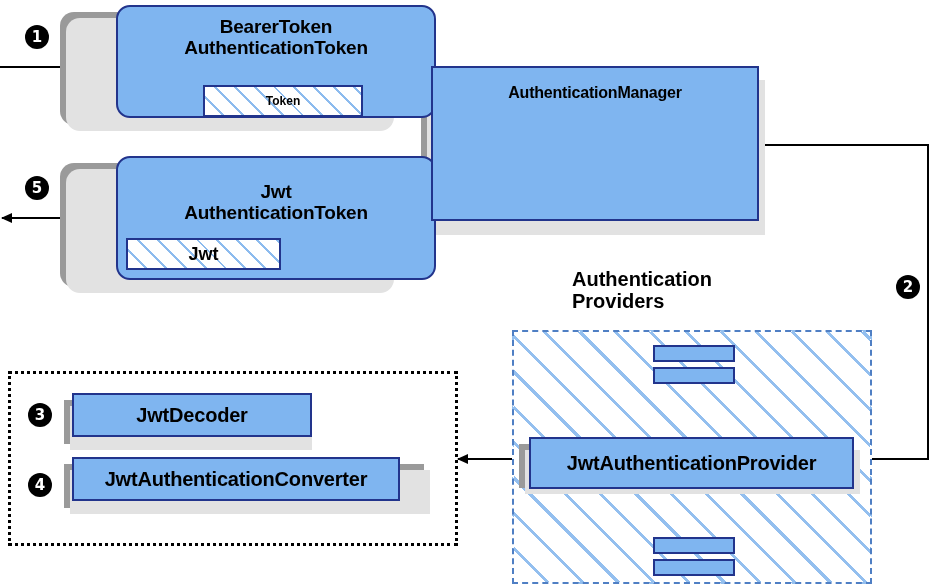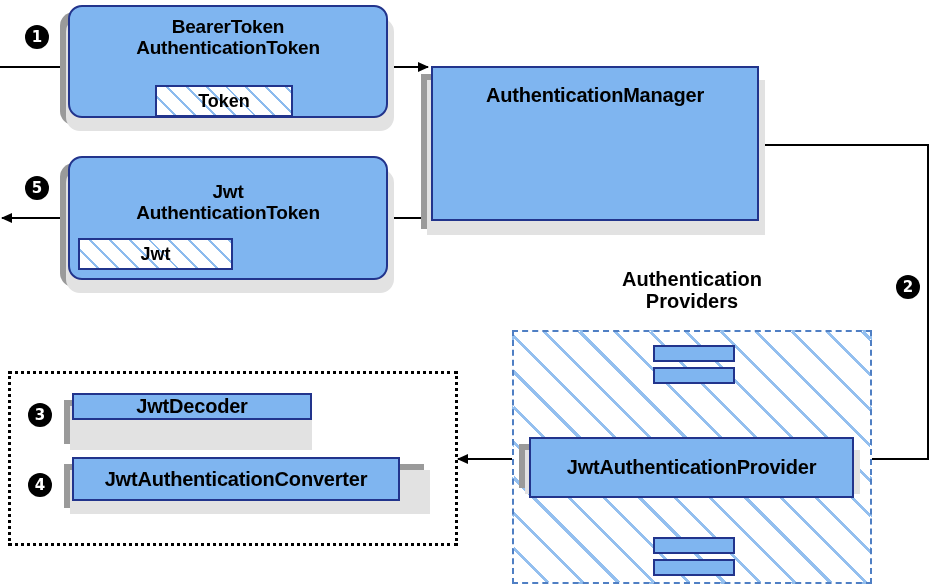--- a/index.html
+++ b/index.html
@@ -24,21 +24,21 @@
     box-sizing:border-box;
     background:#7fb5f0;
     border:2px solid #22348c;
     display:flex;
     flex-direction:column;
     align-items:center;
     color:#000;
     font-weight:bold;
     z-index:5;
   }
-  .node.rounded{border-radius:14px;}
+  .node.rounded{border-radius:14px;margin-left:48px;}
   .node-title{
     text-align:center;
     line-height:1.12;
     white-space:pre-line;
     letter-spacing:-0.2px;
   }
   
   .shadow{
     position:absolute;
     box-sizing:border-box;
@@ -79,21 +79,21 @@
         rgba(120,175,235,.8) 22px,
         rgba(120,175,235,.8) 25px);
     background-color:#ffffff;
   }
   .region.dotted{
     border:3px dotted #000000;
     background:transparent;
   }
   .region-label{
     position:absolute;
-    text-align:center;
+    text-align:left;
     font-weight:bold;
     color:#000;
     line-height:1.12;
     white-space:pre-line;
     z-index:6;
   }
 
   
   .badge{
     position:absolute;
@@ -159,52 +159,52 @@
   <div class="region-label" style="left:572px;top:268px;width:240px;font-size:20px;">Authentication
 Providers</div>
 
   <div class="region dotted" style="left:8px;top:371px;width:450px;height:175px;"></div>
 
   <div class="shadow rounded s1" style="left:60px;top:12px;width:328px;height:113px;"></div>
   <div class="shadow rounded s2" style="left:66px;top:18px;width:328px;height:113px;"></div>
   <div class="node rounded" style="left:68px;top:5px;width:320px;height:113px;padding-top:9px;">
     <div class="node-title" style="font-size:19px;">BearerToken
 AuthenticationToken</div>
-    <div class="slot" style="position:absolute;left:85px;top:78px;width:138px;height:32px;font-size:18px;">Token</div>
+    <div class="slot" style="position:absolute;left:85px;top:78px;width:160px;height:32px;font-size:12px;">Token</div>
   </div>
 
   <div class="shadow rounded s1" style="left:60px;top:163px;width:328px;height:124px;"></div>
   <div class="shadow rounded s2" style="left:66px;top:169px;width:328px;height:124px;"></div>
   <div class="node rounded" style="left:68px;top:156px;width:320px;height:124px;padding-top:23px;">
     <div class="node-title" style="font-size:19px;">Jwt
 AuthenticationToken</div>
     <div class="slot" style="position:absolute;left:8px;top:80px;width:155px;height:32px;font-size:18px;">Jwt</div>
   </div>
 
   <div class="shadow s1" style="left:421px;top:74px;width:338px;height:155px;"></div>
   <div class="shadow s2" style="left:427px;top:80px;width:338px;height:155px;"></div>
   <div class="node" style="left:431px;top:66px;width:328px;height:155px;padding-top:16px;">
-    <div class="node-title" style="font-size:20px;">AuthenticationManager</div>
+    <div class="node-title" style="font-size:16px;">AuthenticationManager</div>
   </div>
 
   <div class="bar" style="left:653px;top:345px;width:82px;height:17px;"></div>
   <div class="bar" style="left:653px;top:367px;width:82px;height:17px;"></div>
 
   <div class="shadow s1" style="left:519px;top:444px;width:335px;height:44px;"></div>
   <div class="shadow s2" style="left:525px;top:450px;width:335px;height:44px;"></div>
-  <div class="node" style="left:529px;top:437px;width:325px;height:61px;justify-content:center;">
+  <div class="node" style="left:529px;top:437px;width:325px;height:52px;justify-content:center;">
     <div class="node-title" style="font-size:20px;">JwtAuthenticationProvider</div>
   </div>
 
   <div class="bar" style="left:653px;top:537px;width:82px;height:17px;"></div>
   <div class="bar" style="left:653px;top:559px;width:82px;height:17px;"></div>
 
   <div class="shadow s1" style="left:64px;top:400px;width:242px;height:44px;"></div>
   <div class="shadow s2" style="left:70px;top:406px;width:242px;height:44px;"></div>
-  <div class="node" style="left:72px;top:393px;width:240px;height:27px;justify-content:center;">
+  <div class="node" style="left:72px;top:393px;width:240px;height:44px;justify-content:center;">
     <div class="node-title" style="font-size:20px;">JwtDecoder</div>
   </div>
 
   <div class="shadow s1" style="left:64px;top:464px;width:360px;height:44px;"></div>
   <div class="shadow s2" style="left:70px;top:470px;width:360px;height:44px;"></div>
   <div class="node" style="left:72px;top:457px;width:328px;height:44px;justify-content:center;">
     <div class="node-title" style="font-size:20px;">JwtAuthenticationConverter</div>
   </div>
 
   <div class="badge" style="left:25px;top:25px;">1</div>

